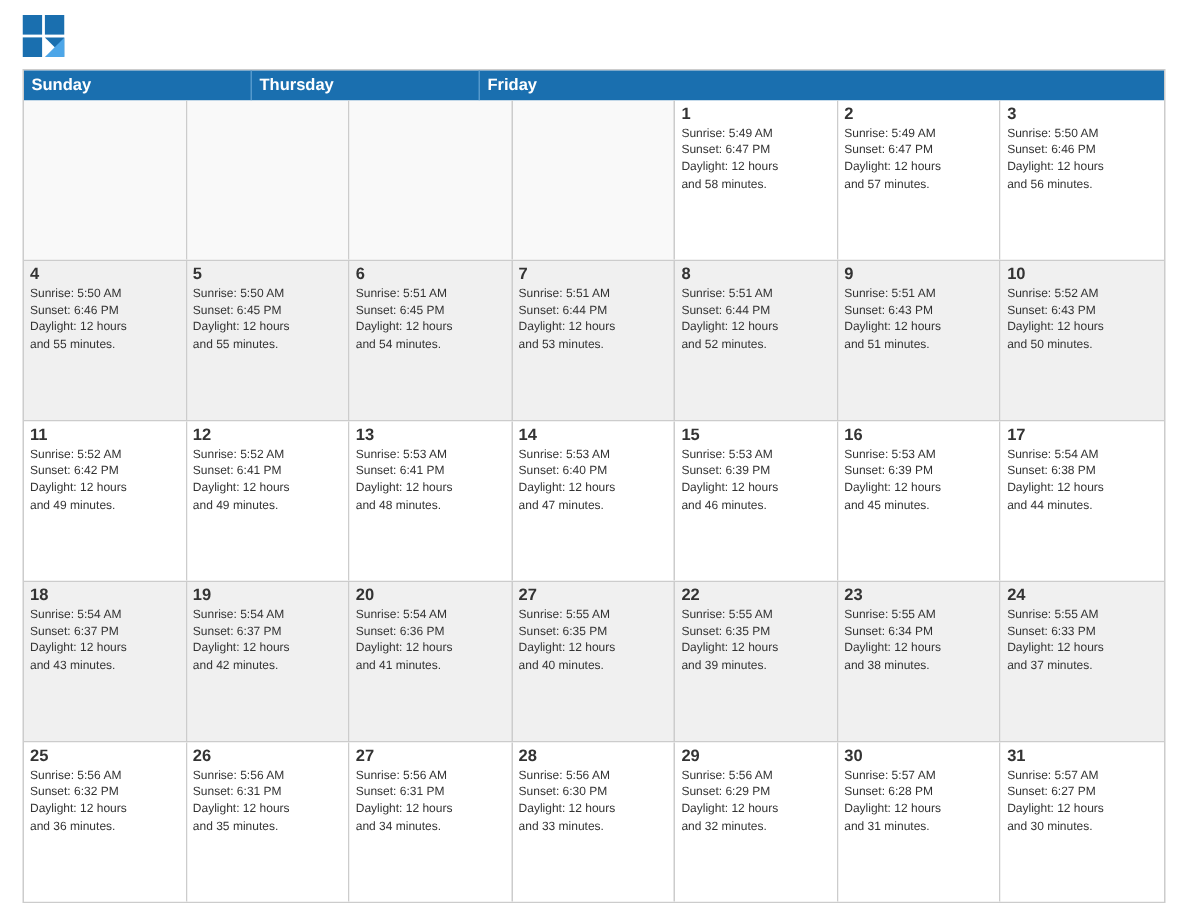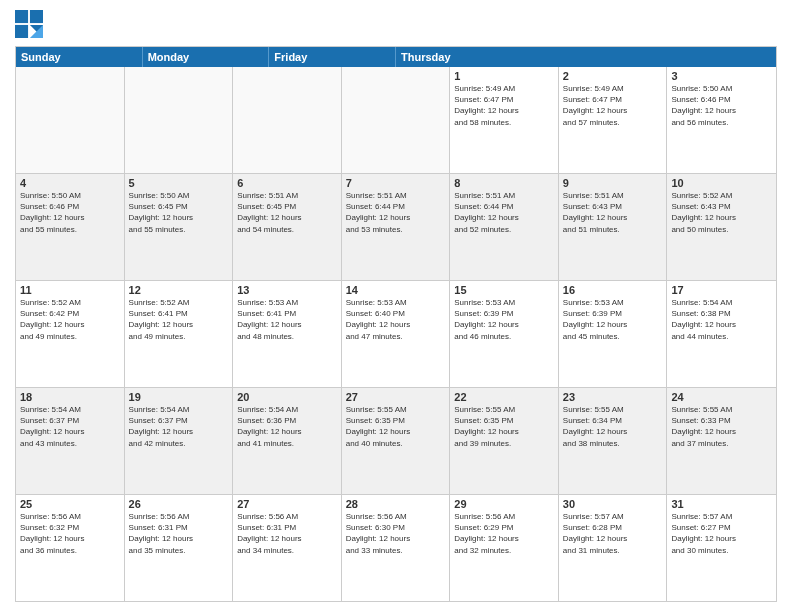--- a/index.html
+++ b/index.html
@@ -52,21 +52,21 @@
       color: #555;
     }
     .calendar {
       flex: 1;
       display: flex;
       flex-direction: column;
       border: 1px solid #ccc;
     }
     .cal-header {
       display: grid;
-      grid-template-columns: repeat(6, 1fr);
+      grid-template-columns: repeat(5, 1fr);
       background: #1a6faf;
     }
     .cal-header-cell {
       color: #fff;
       font-size: 11px;
       font-weight: bold;
       padding: 4px 5px;
       border-right: 1px solid #5599cc;
     }
     .cal-header-cell:last-child { border-right: none; }
@@ -125,23 +125,22 @@
     </div>
     <div class="title-area">
       <div class="month-title"></div>
       <div class="location-title"></div>
     </div>
   </div>
 
   <div class="calendar">
     <div class="cal-header">
     <div class="cal-header-cell">Sunday</div>
-        <div class="cal-header-cell">Monday</div>
+        <div class="cal-header-cell">Thursday</div>
         <div class="cal-header-cell">Friday</div>
-        <div class="cal-header-cell">Thursday</div>
       </div>
     <div class="cal-body">
     <div class="cal-week">
           <div class="cal-cell empty"></div>
           <div class="cal-cell empty"></div>
           <div class="cal-cell empty"></div>
           <div class="cal-cell empty"></div>
           <div class="cal-cell">
             <span class="day-num">1</span>
             <div class="cell-text" style="white-space: pre-line;">Sunrise: 5:49 AM

